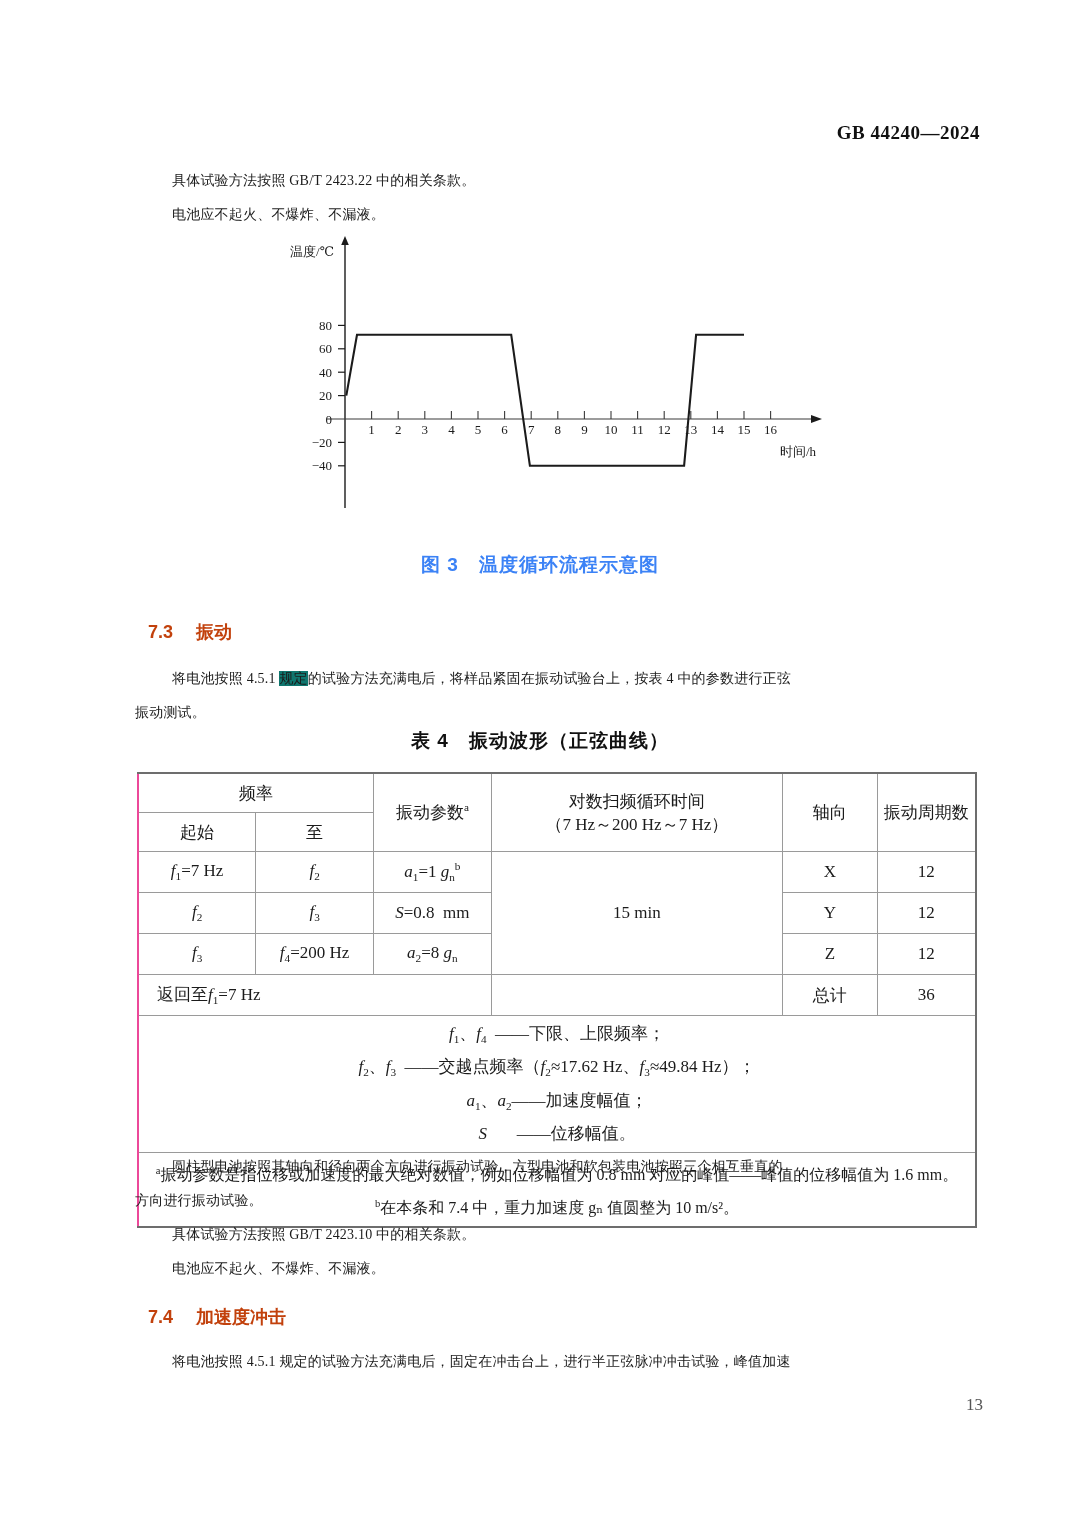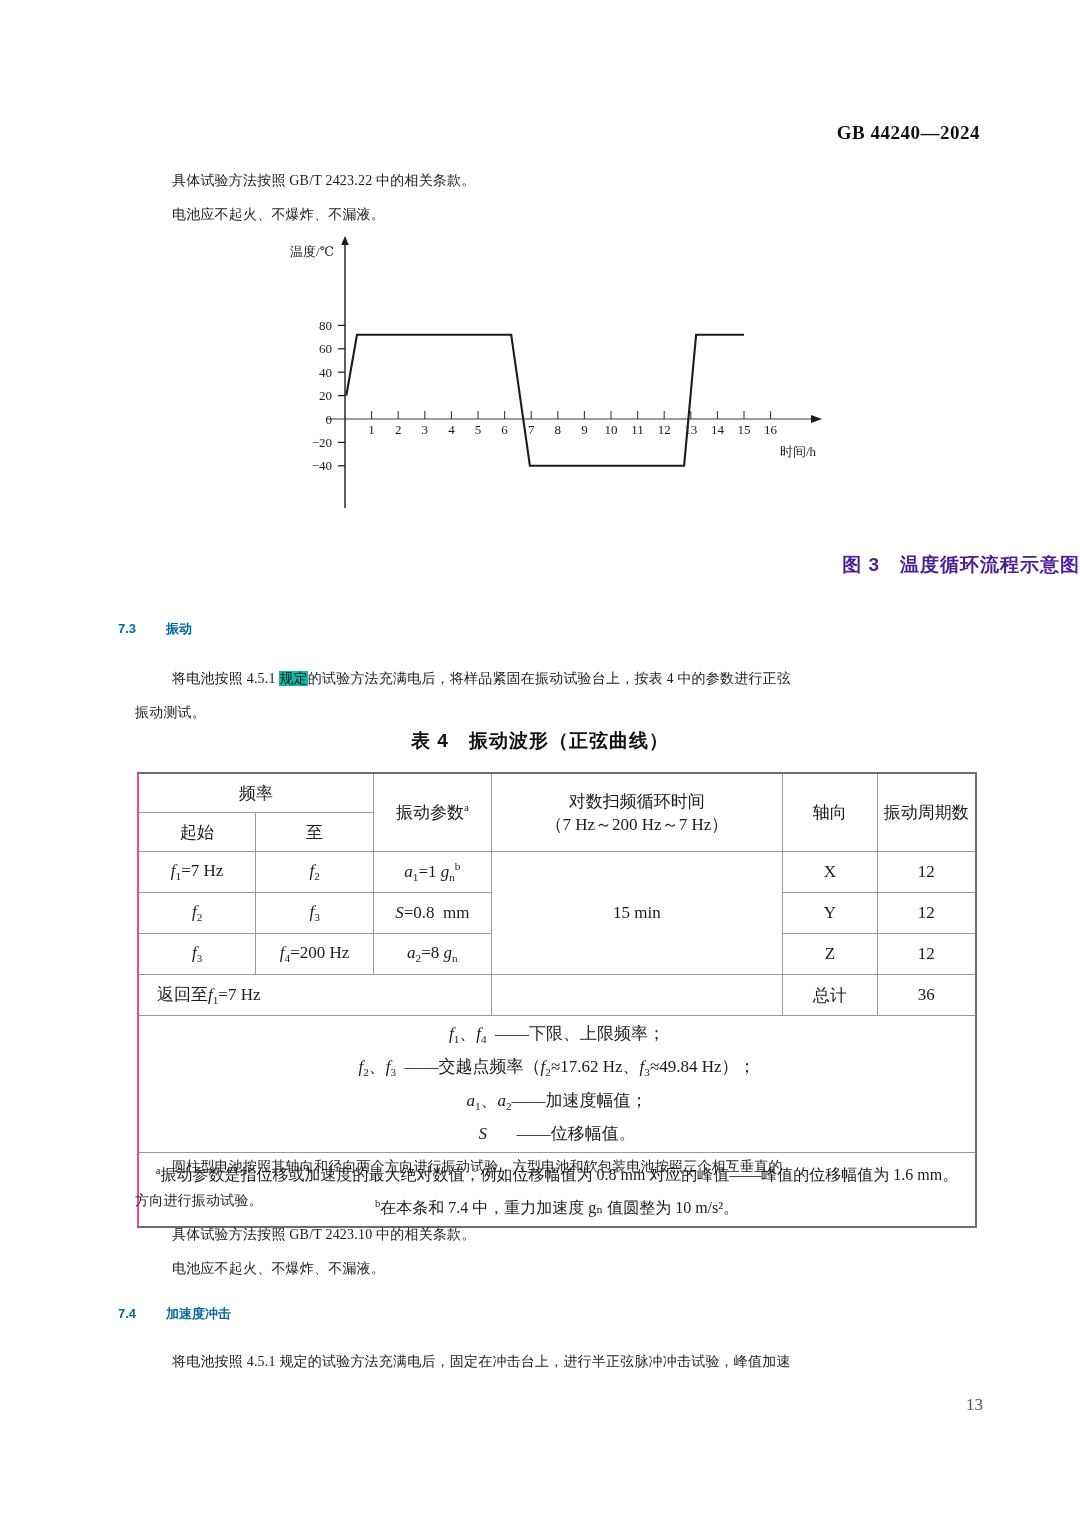--- a/index.html
+++ b/index.html
@@ -41,48 +41,48 @@
   }
 
   .para-block {
     position: absolute;
     left: 172px;
     width: 810px;
   }
 
   .sec-head {
     position: absolute;
-    left: 118px;
+    left: 148px;
     font-family: "Liberation Sans", "DejaVu Sans", sans-serif;
     font-weight: bold;
-    font-size: 13px;
-    color: #0369a1;
+    font-size: 18px;
+    color: #c2410c;
   }
   .sec-head .num { display: inline-block; width: 48px; }
 
-  .hl { background: #14b8a6; }
+  .hl { background: #0f766e; }
 
   
   .figure-wrap {
     position: absolute;
     left: 280px;
     top: 236px;
     width: 560px;
     height: 275px;
   }
   .fig-caption {
     position: absolute;
     top: 552px;
     left: 0;
     width: 1080px;
-    text-align: right;
+    text-align: center;
     font-family: "Liberation Sans", "DejaVu Sans", sans-serif;
     font-weight: bold;
     font-size: 19px;
-    color: #4c1d95;
+    color: #3b82f6;
     letter-spacing: 1px;
   }
 
   
   .table-caption {
     position: absolute;
     top: 728px;
     left: 0;
     width: 1080px;
     text-align: center;

